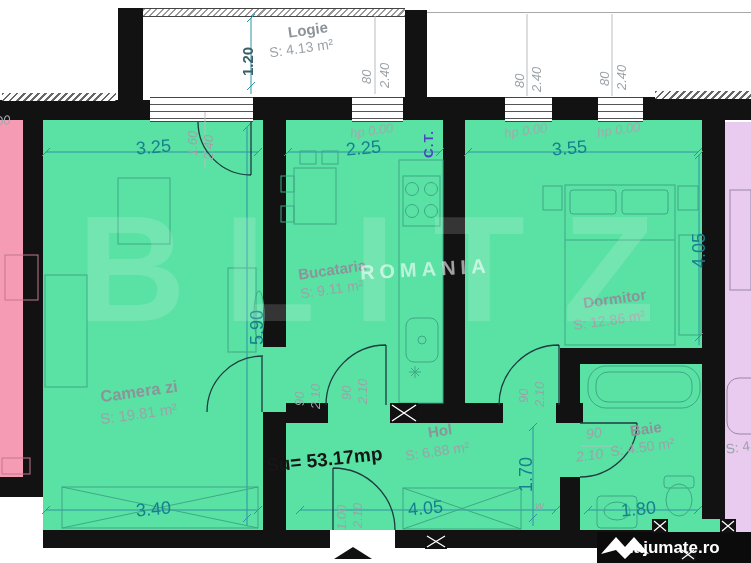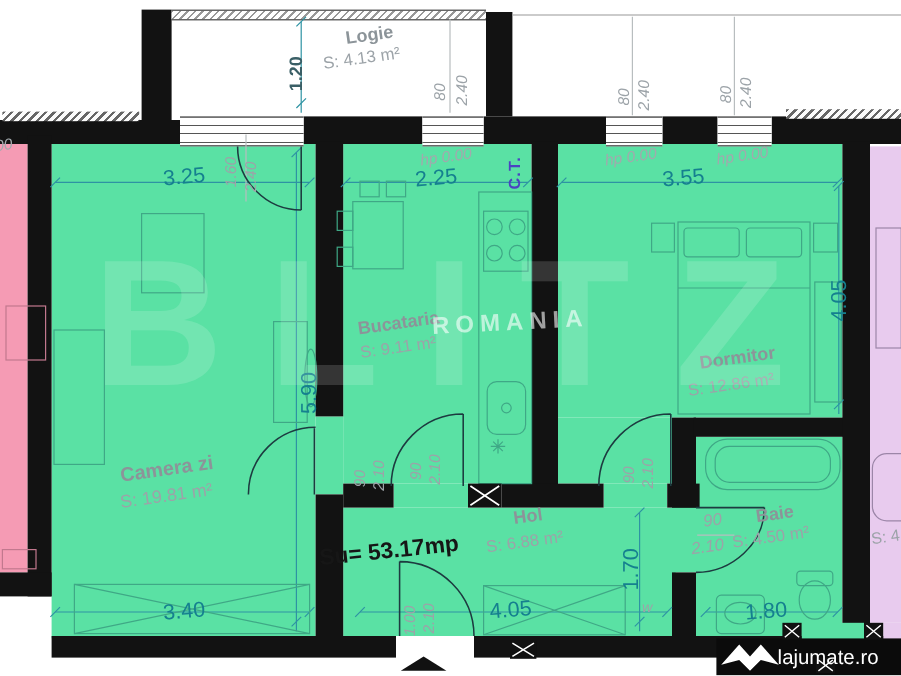--- a/index.html
+++ b/index.html
@@ -25,21 +25,21 @@
   .total{color:#161616;font-weight:bold;font-size:19px;}
   .v{transform:rotate(-90deg);transform-origin:0 0;}
   .t8{transform:rotate(-8deg);}
   .t6{transform:rotate(-6deg);}
   .t5{transform:rotate(-5deg);}
   .wm-big{position:absolute;left:55px;top:183px;width:660px;text-align:center;
           font-size:150px;font-weight:bold;letter-spacing:38px;color:rgba(255,255,255,0.15);}
   .wm-small{position:absolute;left:360px;top:258px;font-size:20px;font-weight:bold;
             letter-spacing:5px;color:rgba(255,255,255,0.60);transform:rotate(-3deg);}
   .band{position:absolute;left:597px;top:532px;width:154px;height:31px;background:#0b0b0b;}
-  .logo-text{position:absolute;left:648px;top:538px;color:#fff;font-weight:normal;font-size:17px;}
+  .logo-text{position:absolute;left:629px;top:538px;color:#fff;font-weight:bold;font-size:17px;}
   .tri{position:absolute;left:334px;top:547px;width:0;height:0;
        border-left:19px solid transparent;border-right:19px solid transparent;border-bottom:12px solid #111;}
   svg.overlay{position:absolute;left:0;top:0;pointer-events:none;}
 </style>
 </head>
 <body>
 
 <div id="plan">
 
   <div class="room" style="left:0;top:113px;width:23px;height:364px;background:#F59BB4;"></div>

